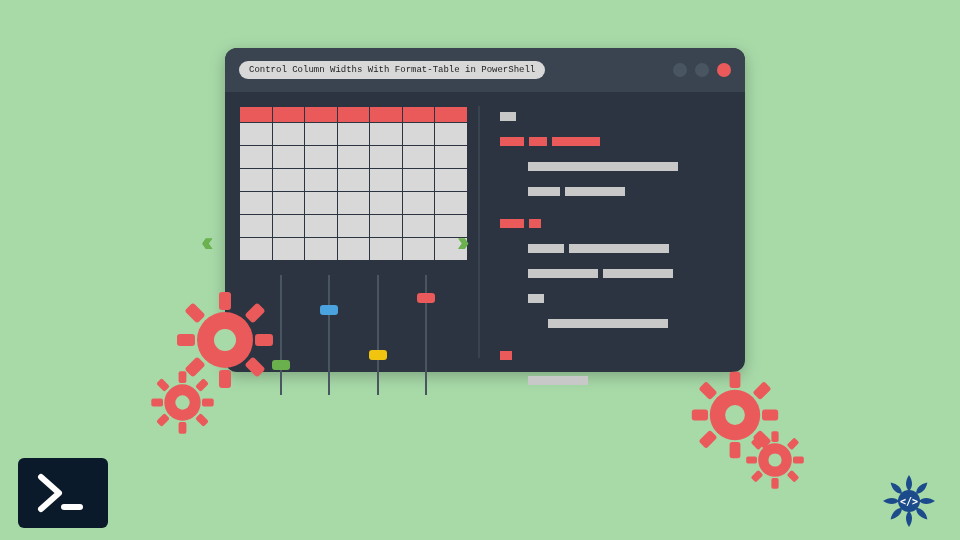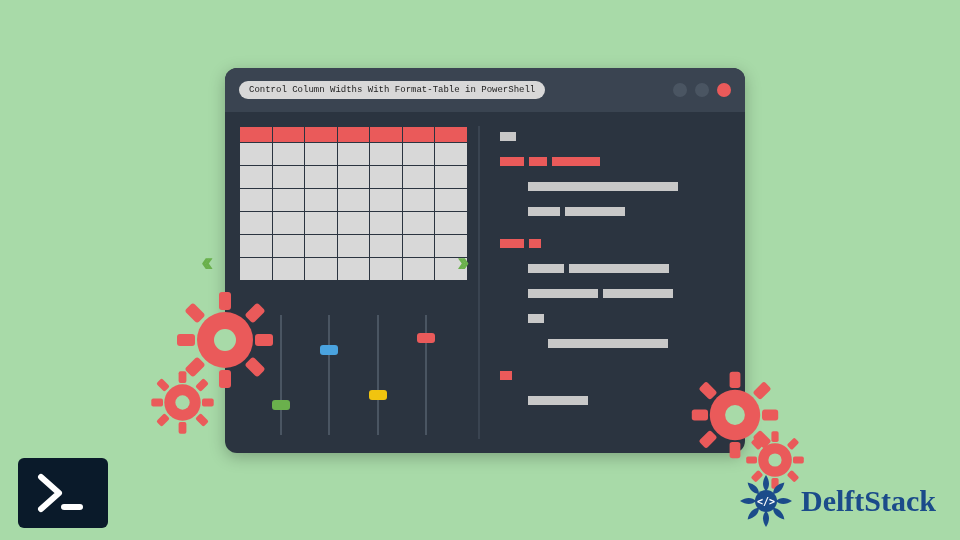--- a/index.html
+++ b/index.html
@@ -7,23 +7,23 @@
     width: 960px;
     height: 540px;
     background: #a8daa8;
     position: relative;
     overflow: hidden;
     font-family: sans-serif;
   }
   .window {
     position: absolute;
     left: 225px;
-    top: 68px;
+    top: 48px;
     width: 520px;
-    height: 385px;
+    height: 324px;
     background: #2b3440;
     border-radius: 12px;
     box-shadow: 0 4px 16px rgba(0,0,0,0.25);
   }
   .titlebar {
     height: 44px;
     background: #3a4451;
     border-radius: 12px 12px 0 0;
     display: flex;
     align-items: center;
@@ -288,14 +288,13 @@
         <path d="M0,-26 C4,-20 4,-14 0,-10 C-4,-14 -4,-20 0,-26" transform="rotate(135)"></path>
         <path d="M0,-26 C4,-20 4,-14 0,-10 C-4,-14 -4,-20 0,-26" transform="rotate(180)"></path>
         <path d="M0,-26 C4,-20 4,-14 0,-10 C-4,-14 -4,-20 0,-26" transform="rotate(225)"></path>
         <path d="M0,-26 C4,-20 4,-14 0,-10 C-4,-14 -4,-20 0,-26" transform="rotate(270)"></path>
         <path d="M0,-26 C4,-20 4,-14 0,-10 C-4,-14 -4,-20 0,-26" transform="rotate(315)"></path>
       </g>
       <circle r="11" fill="#1b4b8a"></circle>
       <text x="0" y="4" text-anchor="middle" fill="#fff" font-size="10" font-family="monospace" font-weight="bold">&lt;/&gt;</text>
     </g>
   </svg>
-  <span>DelftStack</span>
 </div>
 
 </body></html>

